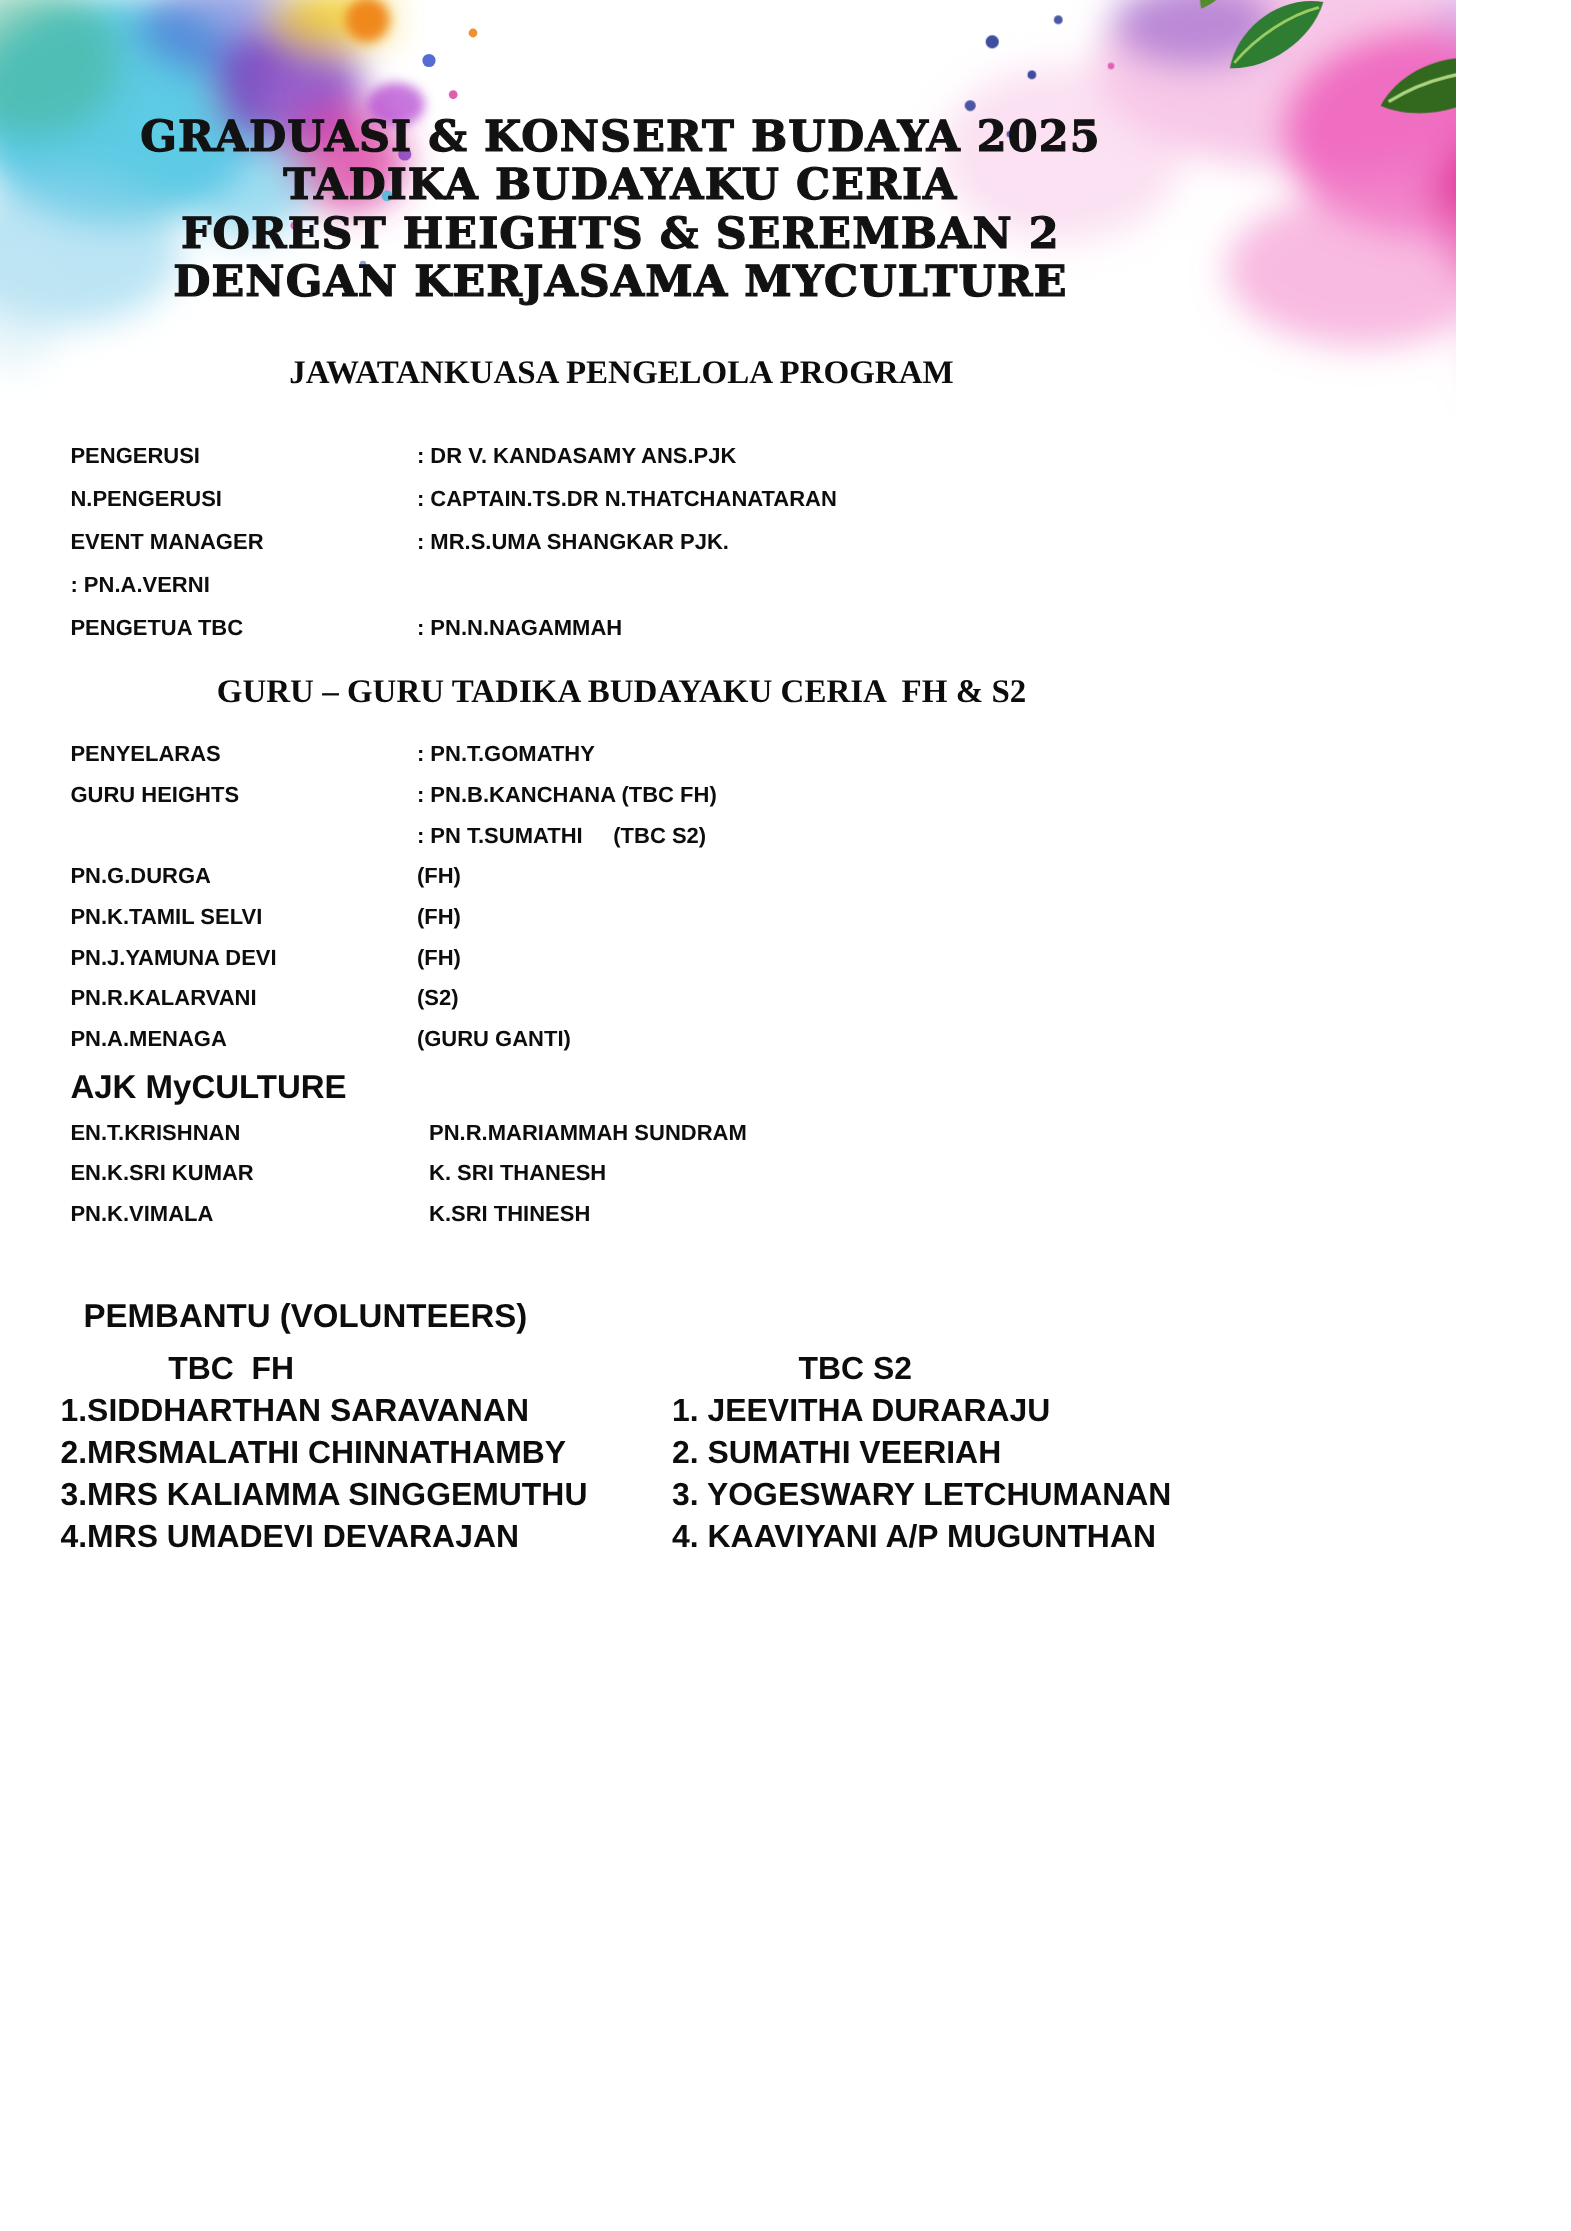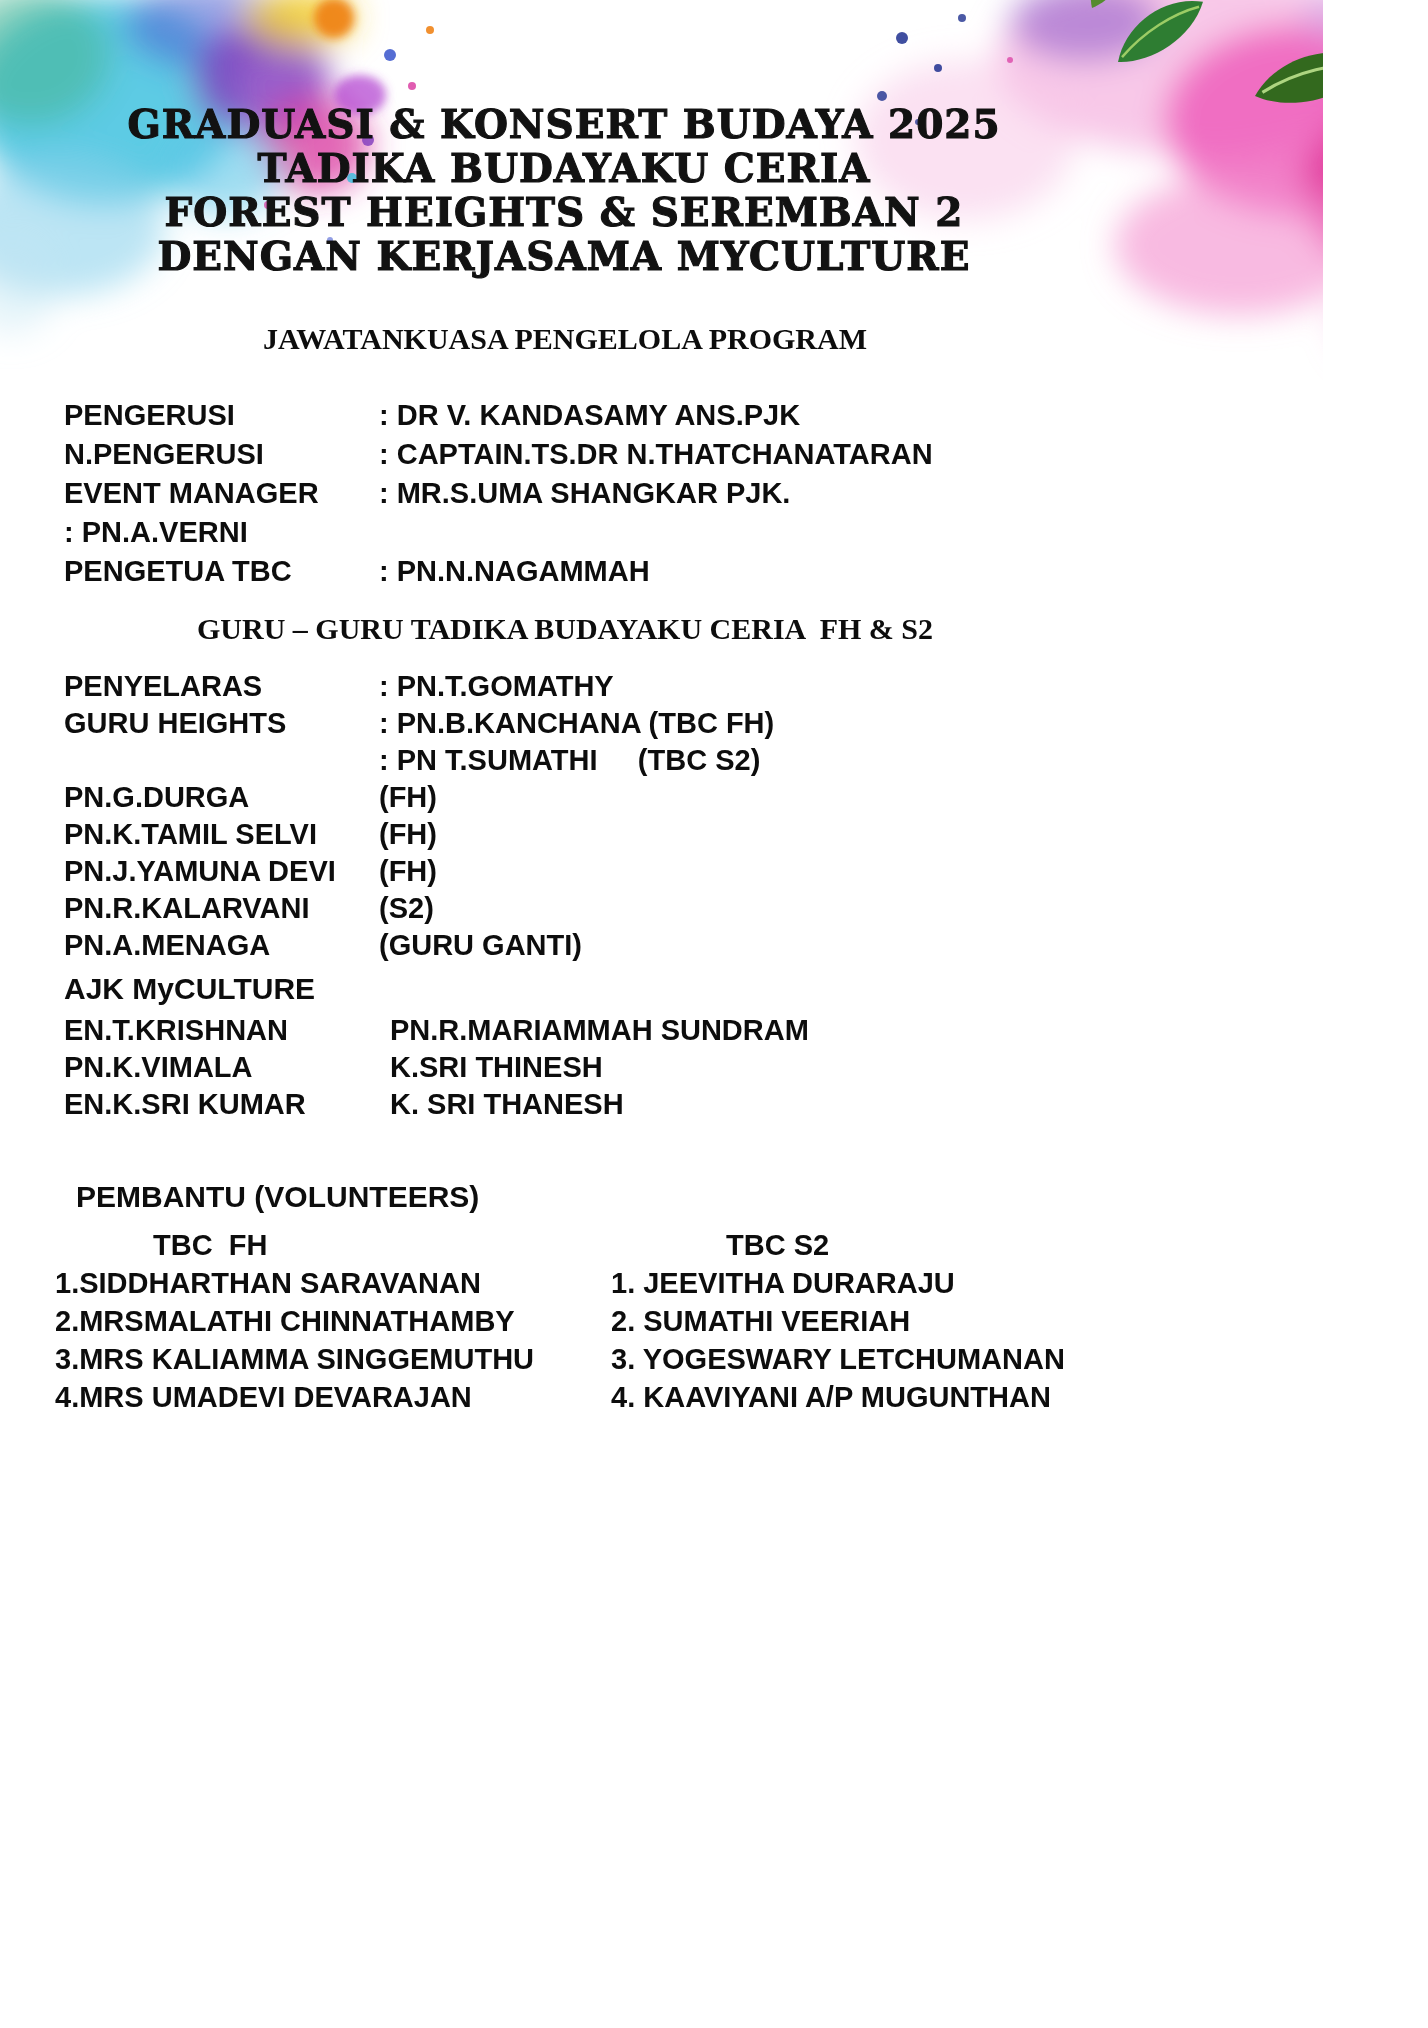--- a/index.html
+++ b/index.html
@@ -34,21 +34,21 @@
     font-size:30px;
     font-family:Liberation Serif, serif;
   }
   .h-jawatankuasa { top:322px; }
   .h-guru { top:612px; }
 
   .heading-left { position:absolute; font-size:30px; }
   .h-ajk { top:972px; left:64px; }
   .h-volunteers { top:1180px; left:76px; }
 
-  .list { position:absolute; left:64px; font-size:29px; }
+  .list { position:absolute; left:64px; font-size:20px; }
   .committee { top:396px; line-height:39px; }
   .guru { top:668px; line-height:37px; }
   .ajk-list { top:1012px; line-height:37px; }
 
   .row { display:flex; }
   .row .lbl { min-width:315px; }
   .ajk-list .row .lbl { min-width:326px; }
 
   .vol-wrap {
     position:absolute; top:1226px; left:55px; width:1090px;
@@ -212,26 +212,26 @@
     </div>
 
     <div class="heading-left h-ajk pre">AJK MyCULTURE</div>
 
     <div class="list ajk-list">
       <div class="row">
         <span class="lbl pre">EN.T.KRISHNAN</span>
         <span class="val pre">PN.R.MARIAMMAH SUNDRAM</span>
       </div>
       <div class="row">
+        <span class="lbl pre">EN.K.SRI KUMAR</span>
+        <span class="val pre">K. SRI THANESH</span>
+      </div>
+      <div class="row">
         <span class="lbl pre">PN.K.VIMALA</span>
         <span class="val pre">K.SRI THINESH</span>
-      </div>
-      <div class="row">
-        <span class="lbl pre">EN.K.SRI KUMAR</span>
-        <span class="val pre">K. SRI THANESH</span>
       </div>
     </div>
 
     <div class="heading-left h-volunteers pre">PEMBANTU (VOLUNTEERS)</div>
 
     <div class="vol-wrap">
       <div class="vol-col-l">
         <div class="vol-header-l pre">TBC  FH</div>
         <div class="vol-items">
           <div class="pre">1.SIDDHARTHAN SARAVANAN</div>

